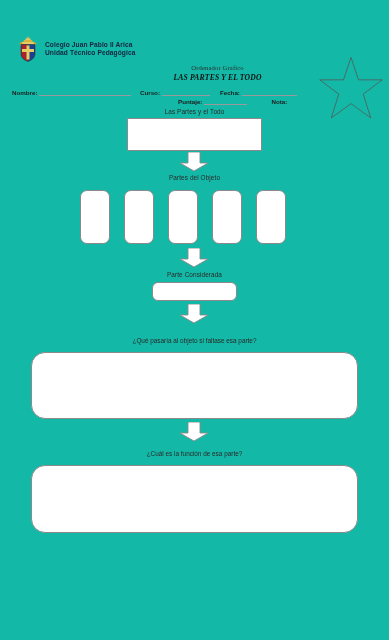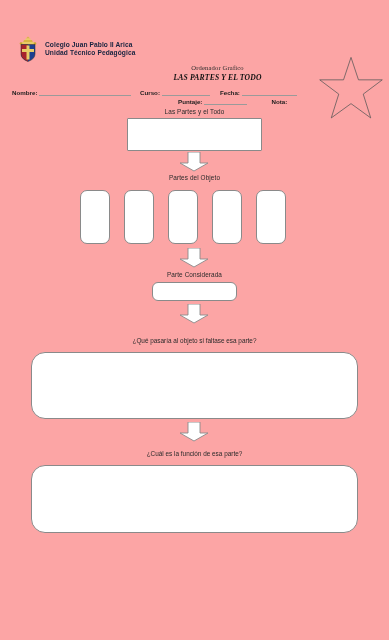--- a/index.html
+++ b/index.html
@@ -13,21 +13,21 @@
     height: 640px;
     position: relative;
     font-family: "Liberation Sans", sans-serif;
     color: #1a1a1a;
     overflow: hidden;
   }
 
   .page {
     position: absolute;
     inset: 0;
-    background: #fca5a5;
+    background: #14b8a6;
   }
 
   
   .letterhead {
     position: absolute;
     left: 16px;
     top: 36px;
     display: flex;
     align-items: center;
     gap: 5px;

